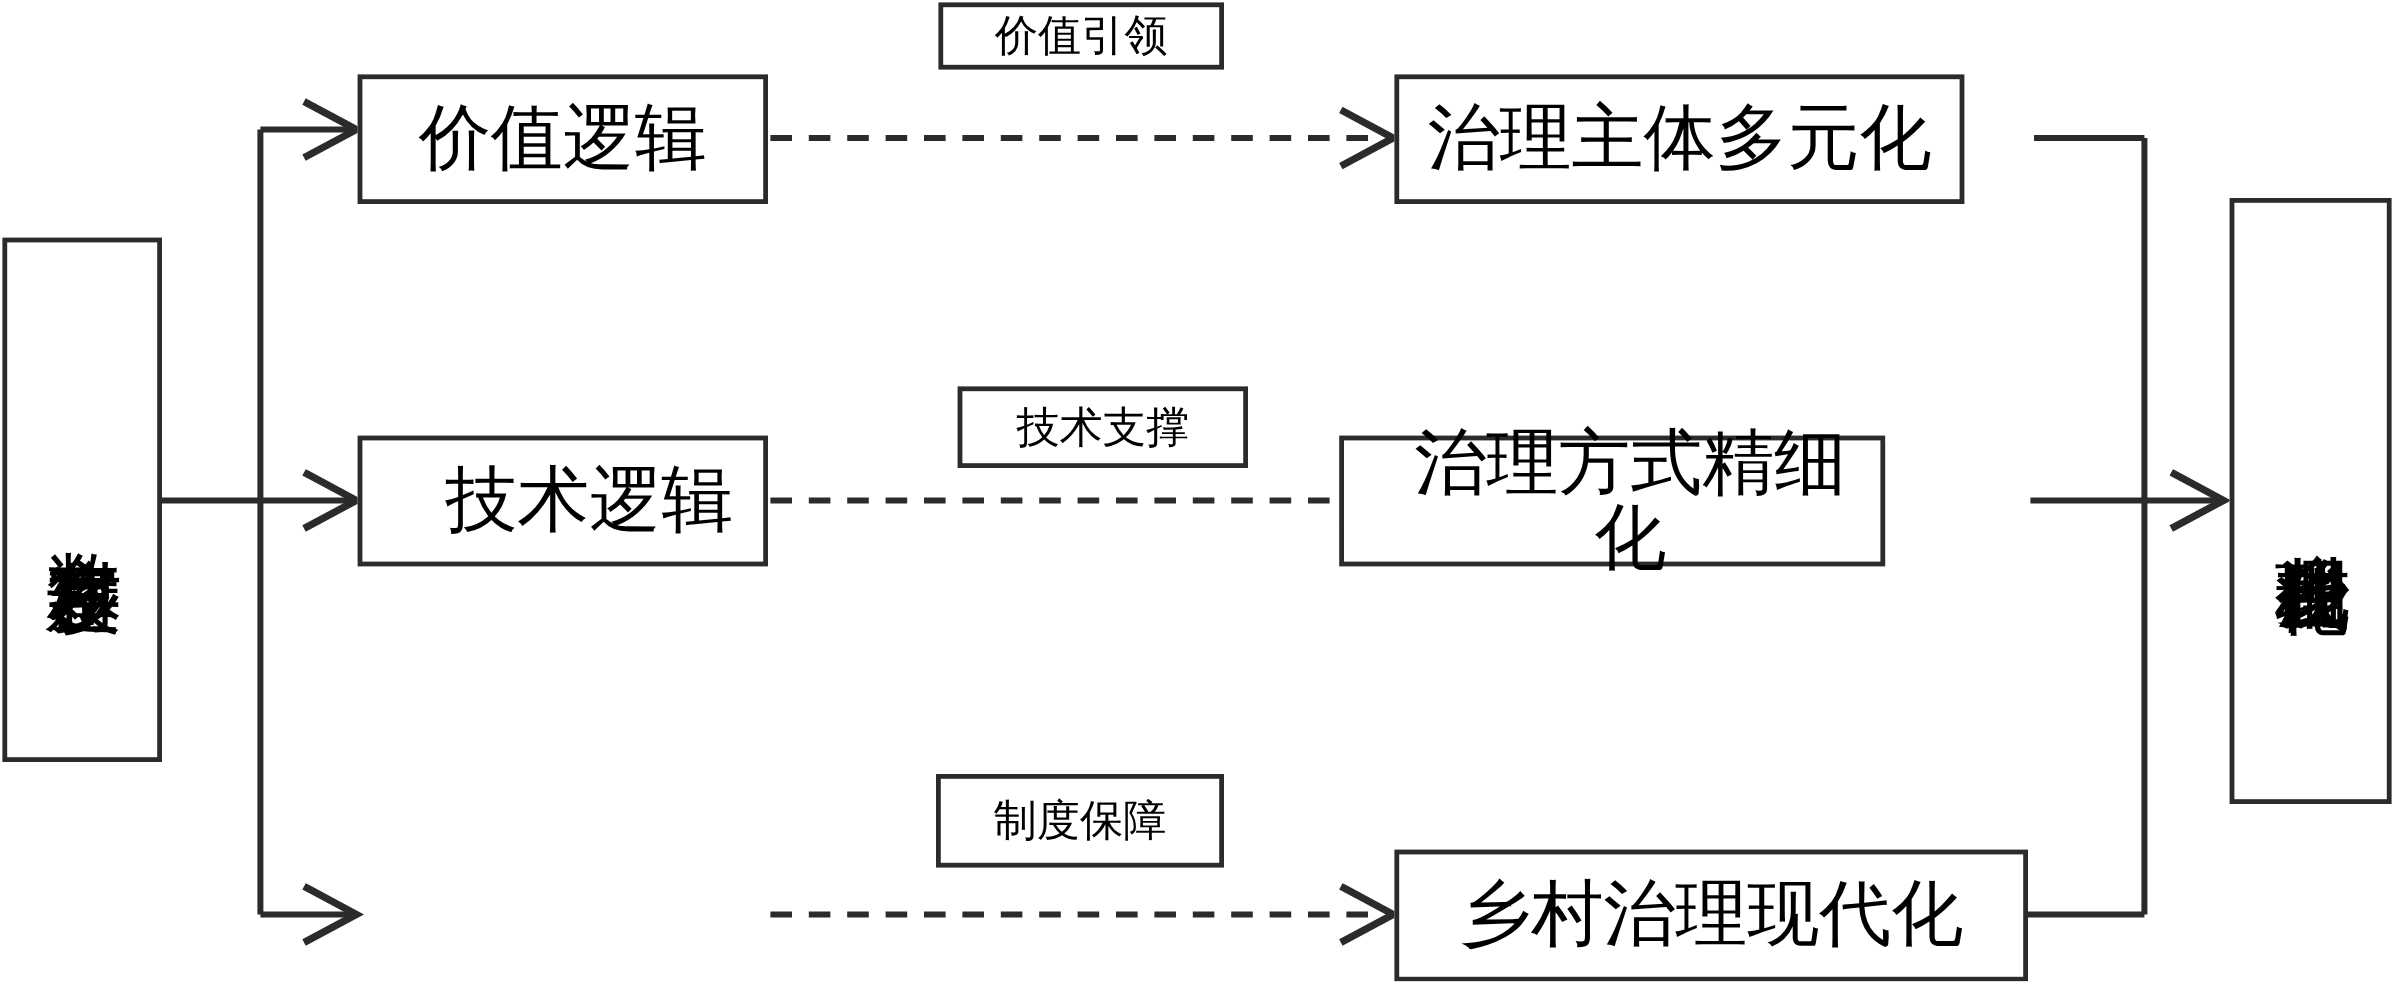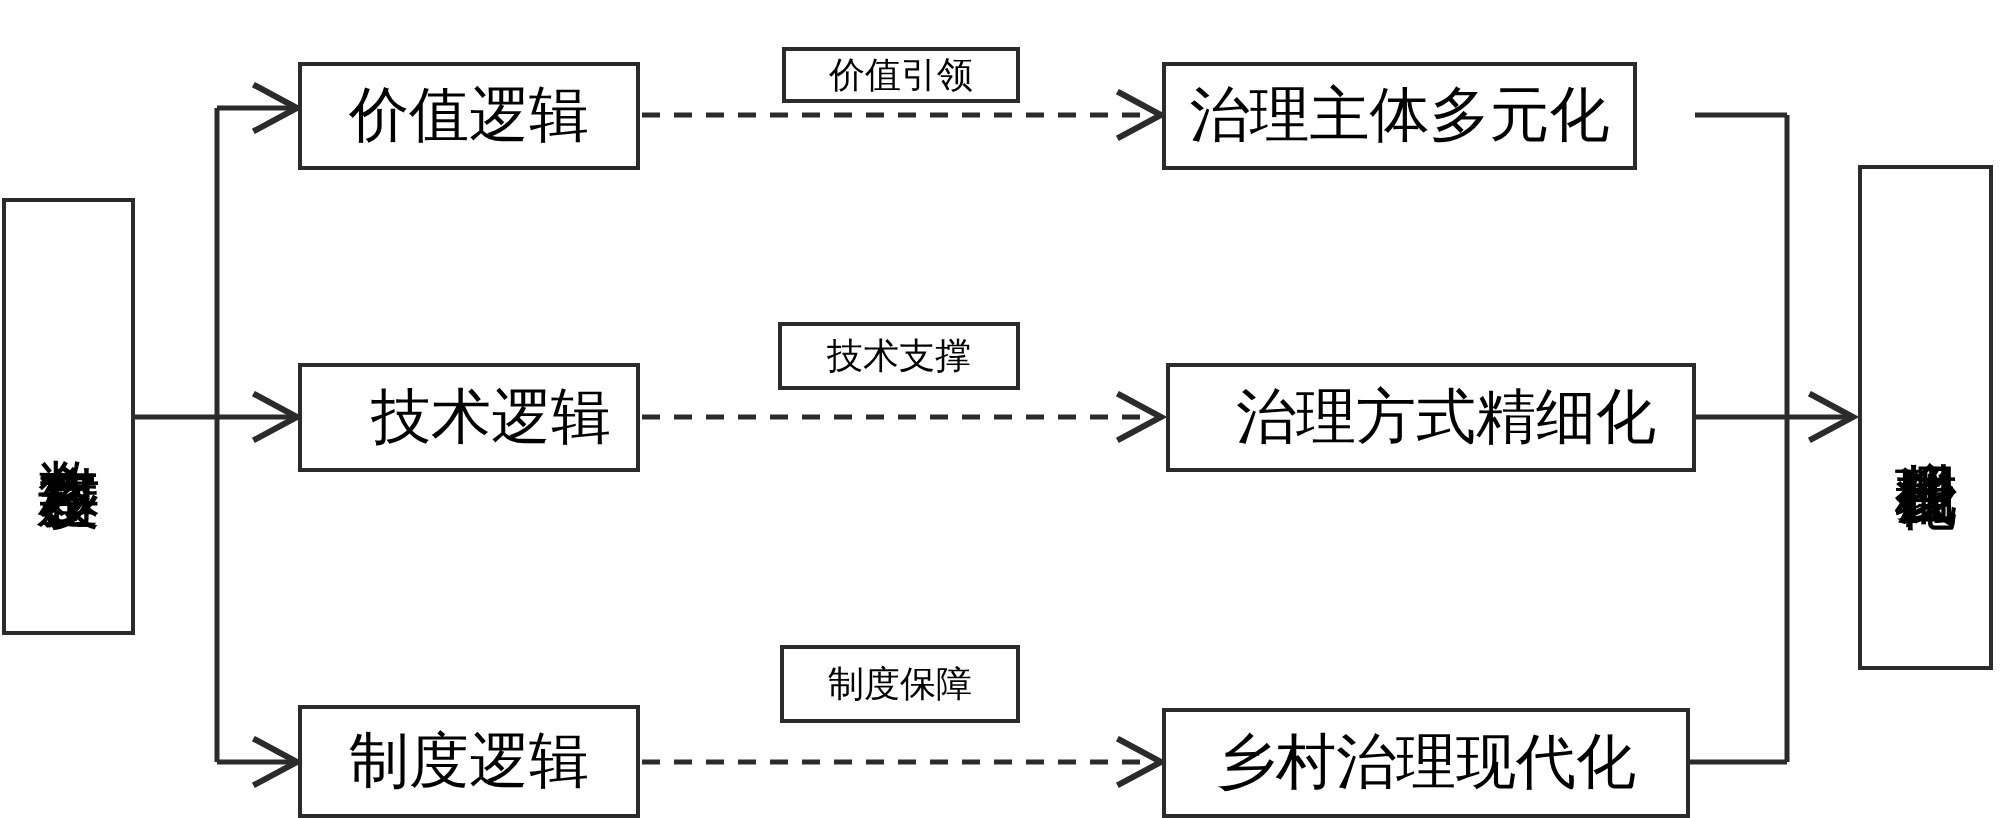--- a/index.html
+++ b/index.html
@@ -48,25 +48,25 @@
   #node-outcome{
     left:1858px; top:165px; width:135px; height:505px;
     font-size:62px;
   }
 
   #node-value-logic { left:298px; top:62px;  width:342px; height:108px; font-size:60px;text-align:center; }
   #node-tech-logic  { left:298px; top:363px; width:342px; height:109px; font-size:60px;padding-left:44px; }
   #node-inst-logic  { left:298px; top:705px; width:342px; height:113px; font-size:60px; }
 
   #node-plural-subject { left:1162px; top:62px;  width:475px; height:108px; font-size:60px; }
-  #node-refined-method { left:1166px; top:363px; width:530px; height:109px; font-size:60px;padding-left:30px; }
+  #node-refined-method { left:1116px; top:363px; width:455px; height:109px; font-size:60px;padding-left:30px; }
   #node-norm-process   { left:1162px; top:708px; width:528px; height:110px; font-size:60px; }
 
-  #node-label-value { left:782px; top:2px;   width:238px; height:56px; font-size:36px;margin-top:45px; }
-  #node-label-tech  { left:778px; top:322px; width:242px; height:68px; font-size:36px; }
+  #node-label-value { left:782px; top:2px;   width:238px; height:56px; font-size:36px; }
+  #node-label-tech  { left:798px; top:322px; width:242px; height:68px; font-size:36px; }
   #node-label-inst  { left:780px; top:645px; width:240px; height:78px; font-size:36px; }
 
   .edge-solid{ stroke:#2b2b2b; stroke-width:5; fill:none; }
   .edge-dashed{ stroke:#2b2b2b; stroke-width:5; fill:none; stroke-dasharray:18 14; }
   .arrow-head{ fill:none; stroke:#2b2b2b; stroke-width:6; stroke-linecap:square; }
 </style>
 </head>
 <body>
 
 <div id="stage">
@@ -109,23 +109,20 @@
   </div>
 
   <div class="node" id="node-value-logic">
     <span>价值逻辑</span>
   </div>
 
   <div class="node" id="node-tech-logic">
     <span>技术逻辑</span>
   </div>
 
-  <div class="node" id="node-inst-logic">
-    <span>制度逻辑</span>
-  </div>
 
   <div class="node label-box" id="node-label-value">
     <span>价值引领</span>
   </div>
 
   <div class="node label-box" id="node-label-tech">
     <span>技术支撑</span>
   </div>
 
   <div class="node label-box" id="node-label-inst">

